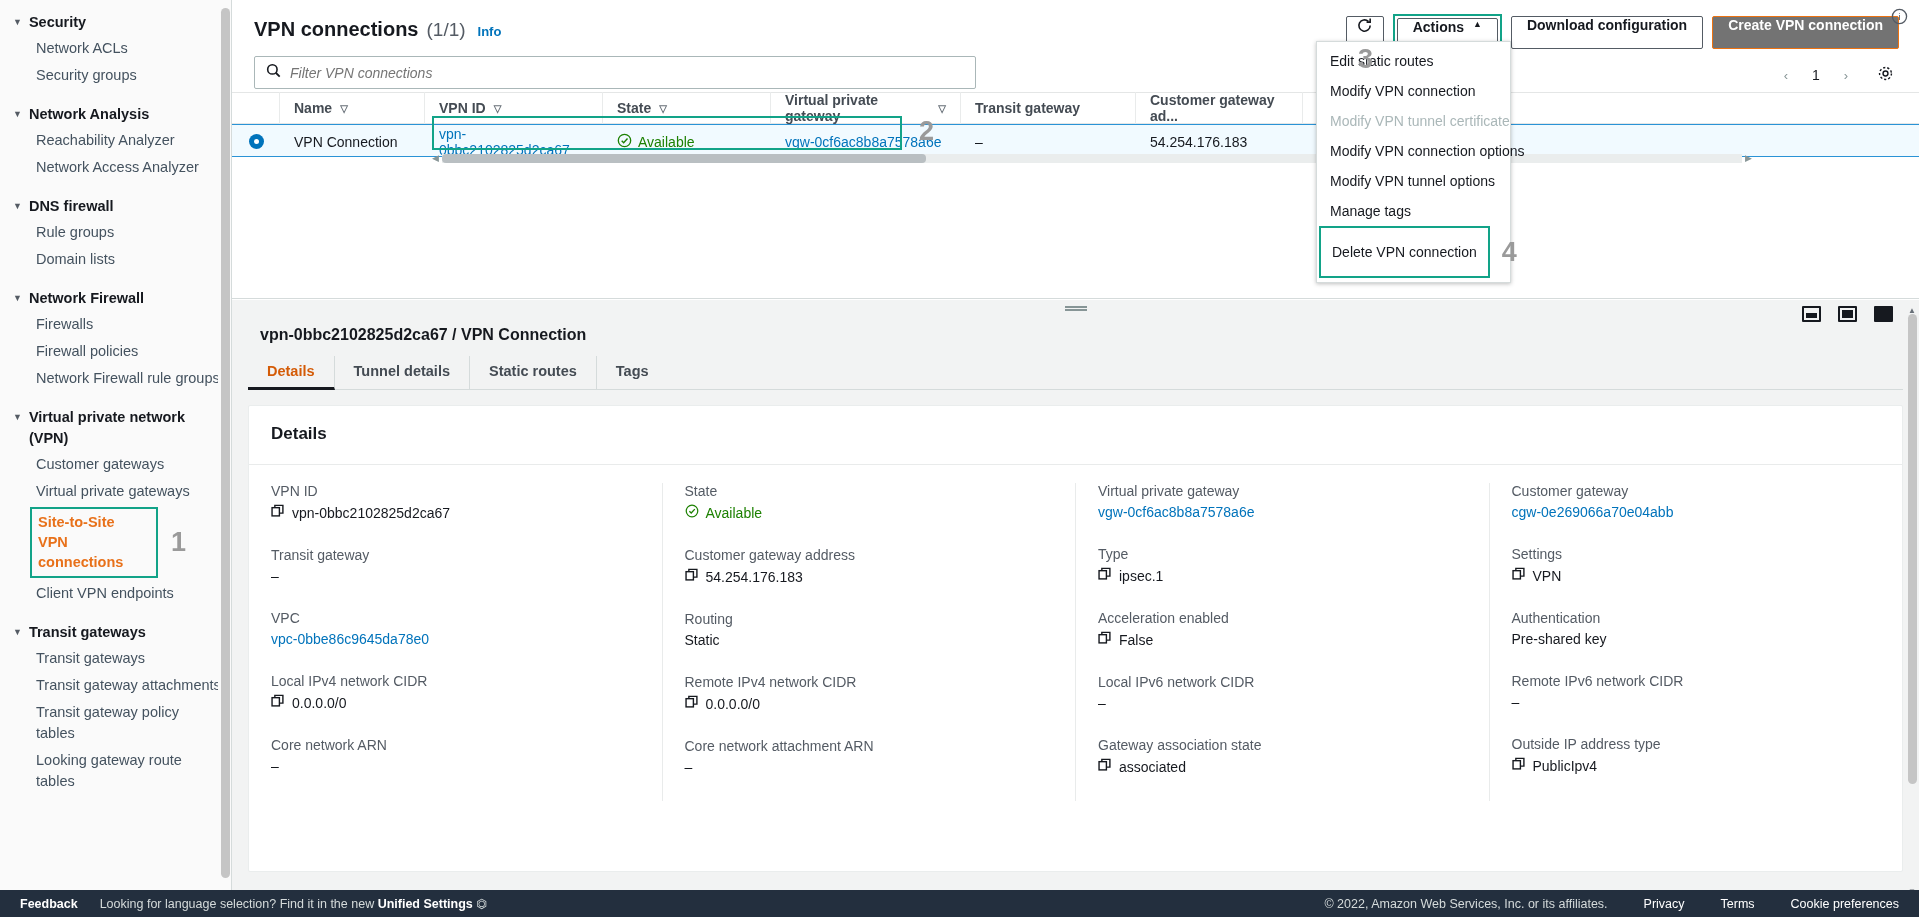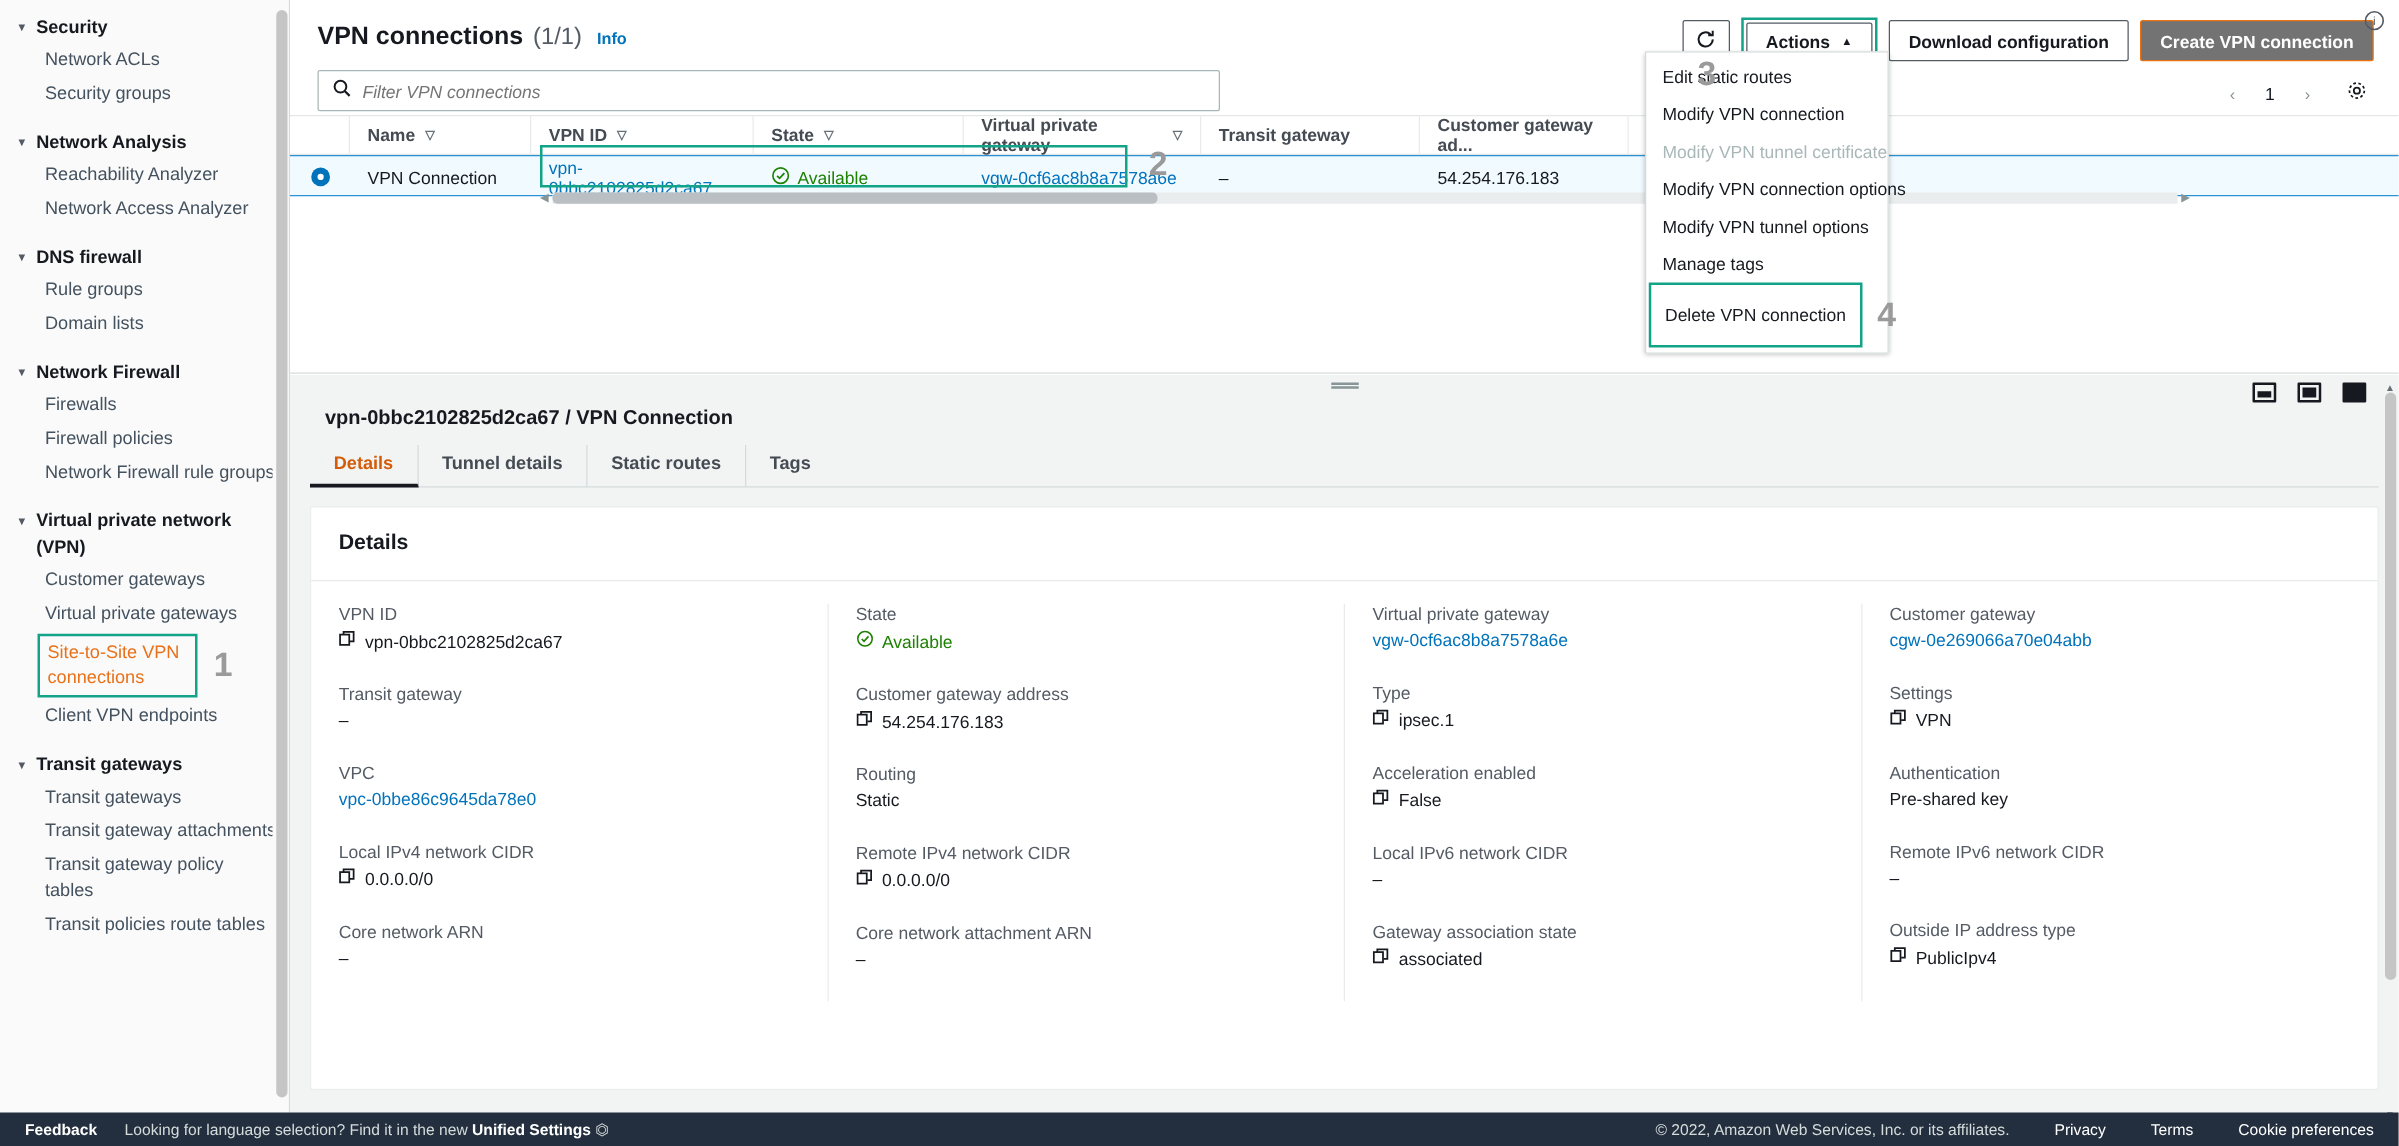--- a/index.html
+++ b/index.html
@@ -30,21 +30,21 @@
   .caret { color: #545b64; font-size: 9px; line-height: 21px; flex: 0 0 auto; }
   .sb-item {
     padding: 3px 10px 3px 36px; font-size: 14.5px; color: #44525f;
     line-height: 21px; cursor: pointer;
   }
   .sb-item.selected-wrap { padding: 0; }
   .sel-box {
     margin: 2px 0 2px 30px; display: inline-block; border: 2px solid #12a388;
     padding: 3px 8px 4px 6px; max-width: 128px;
   }
-  .sel-box span { color: #e8711a; font-weight: normal; font-size: 14.5px; line-height: 20px; display: block; }
+  .sel-box span { color: #e8711a; font-weight: bold; font-size: 14.5px; line-height: 20px; display: block; }
   .anno {
     color: #9a9a9a; font-weight: bold; font-family: "Liberation Sans", sans-serif;
     font-size: 27px; line-height: 1;
   }
   .sel-row { display: flex; align-items: center; gap: 13px; }
 
   
   .main { position: absolute; left: 232px; top: 4px; right: 0; height: 890px; background: #ffffff; }
 
   .list-pane {
@@ -63,21 +63,21 @@
     background: #fff;
   }
   .filter-box input {
     border: 0; outline: 0; font-size: 14px; font-style: italic; color: #879596;
     font-family: "Liberation Sans", sans-serif; width: 100%; background: transparent;
   }
 
   .btn-row { position: absolute; right: 20px; top: 10px; display: flex; gap: 9px; align-items: center; }
   .btn {
     height: 33px; border: 1px solid #545b64; border-radius: 2px; background: #fff;
-    font-size: 14px; font-weight: bold; color: #16191f; display: flex; align-items: center;
+    font-size: 14px; font-weight: bold; color: #16191f; display: flex; align-items: flex-start;
     justify-content: center; padding: 0 15px; cursor: pointer; white-space: nowrap;
   }
   .btn.icon-only { width: 38px; padding: 0; }
   .btn.primary { background: #737373; border-color: #ec7211; color: #fff; }
   .actions-wrap { position: relative; }
   .actions-hl { border: 2px solid #12a388; padding: 2px; }
   .actions-hl .btn { height: 29px; }
   .caret-up { font-size: 9px; margin-left: 9px; }
 
   .pagination { position: absolute; right: 20px; top: 57px; display: flex; align-items: center; gap: 3px; }
@@ -242,21 +242,21 @@
           <div class="sb-item"><span>Client VPN endpoints</span></div>
         </div>
         <div class="sb-group">
           <div class="sb-head">
             <span class="caret">▼</span>
             <span>Transit gateways</span>
           </div>
           <div class="sb-item"><span>Transit gateways</span></div>
           <div class="sb-item"><span>Transit gateway attachments</span></div>
           <div class="sb-item"><span>Transit gateway policy tables</span></div>
-          <div class="sb-item"><span>Transit policies route tables</span></div>
+          <div class="sb-item"><span>Looking gateway route tables</span></div>
         </div>
       </div>
     <div class="sb-scroll">
       <div class="sb-thumb"></div>
     </div>
   </div>
 
   <div class="main">
 
     <div class="list-pane">

